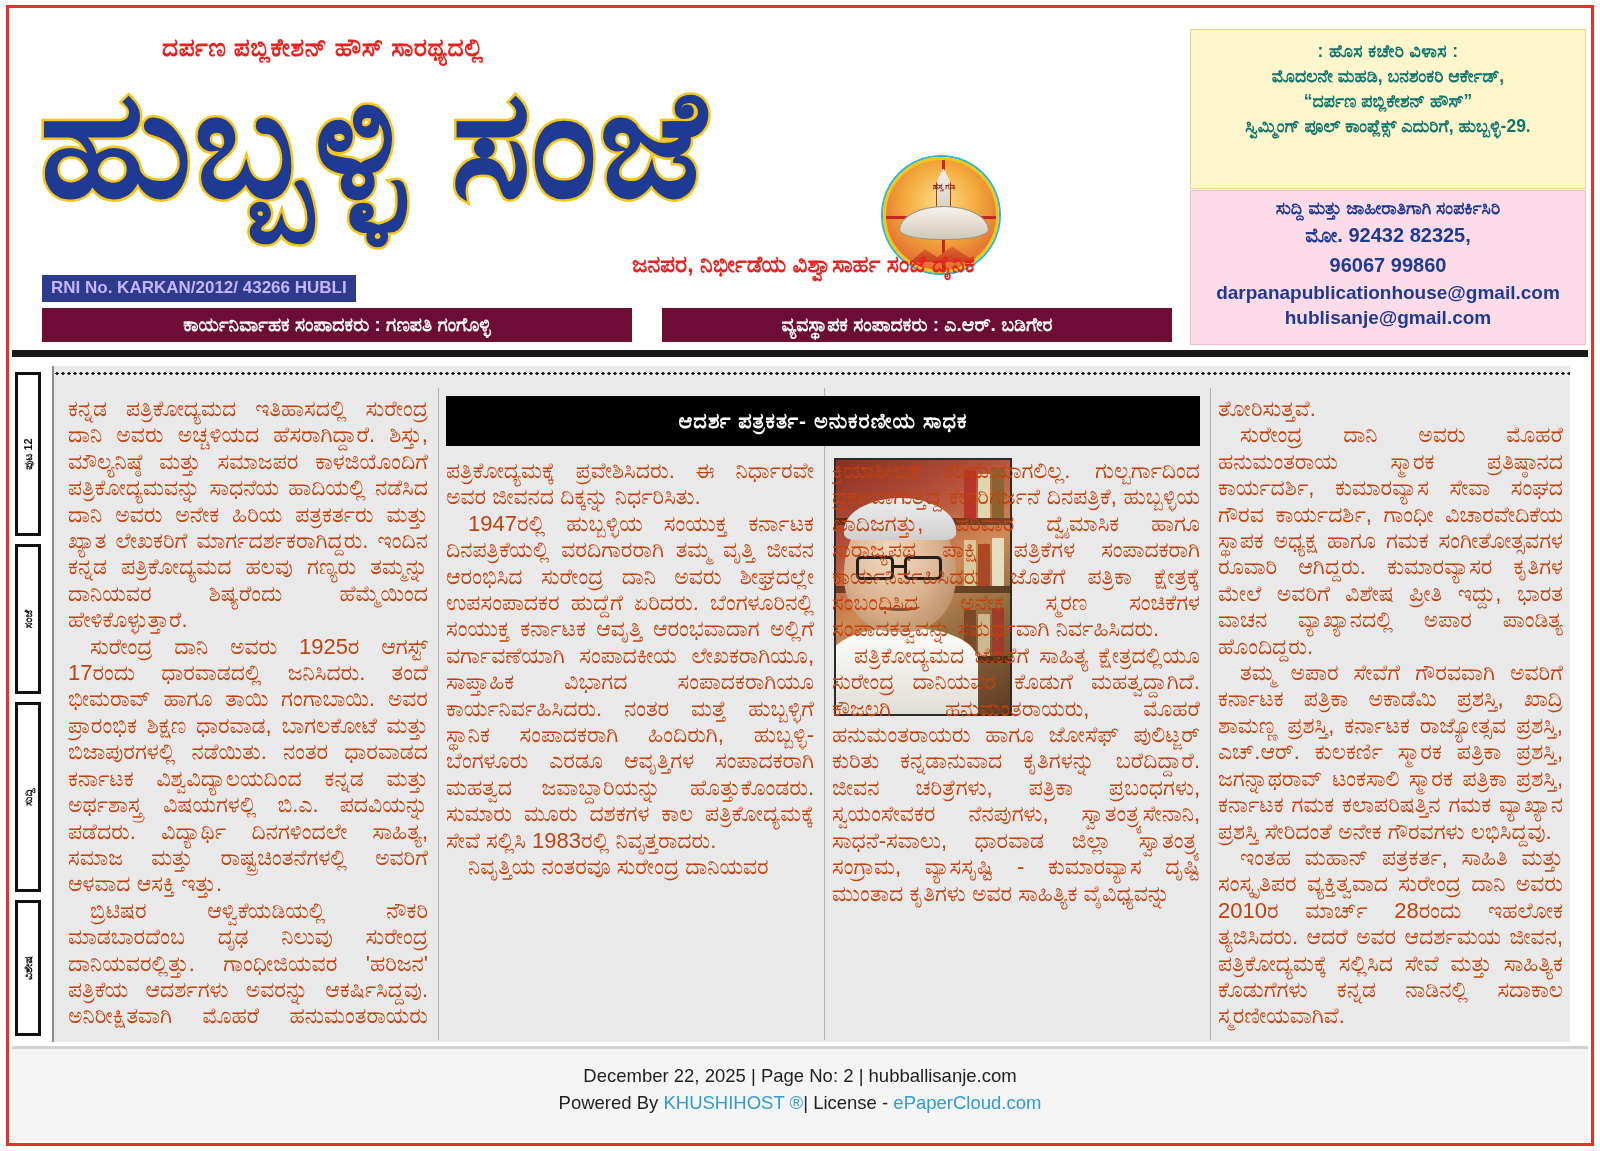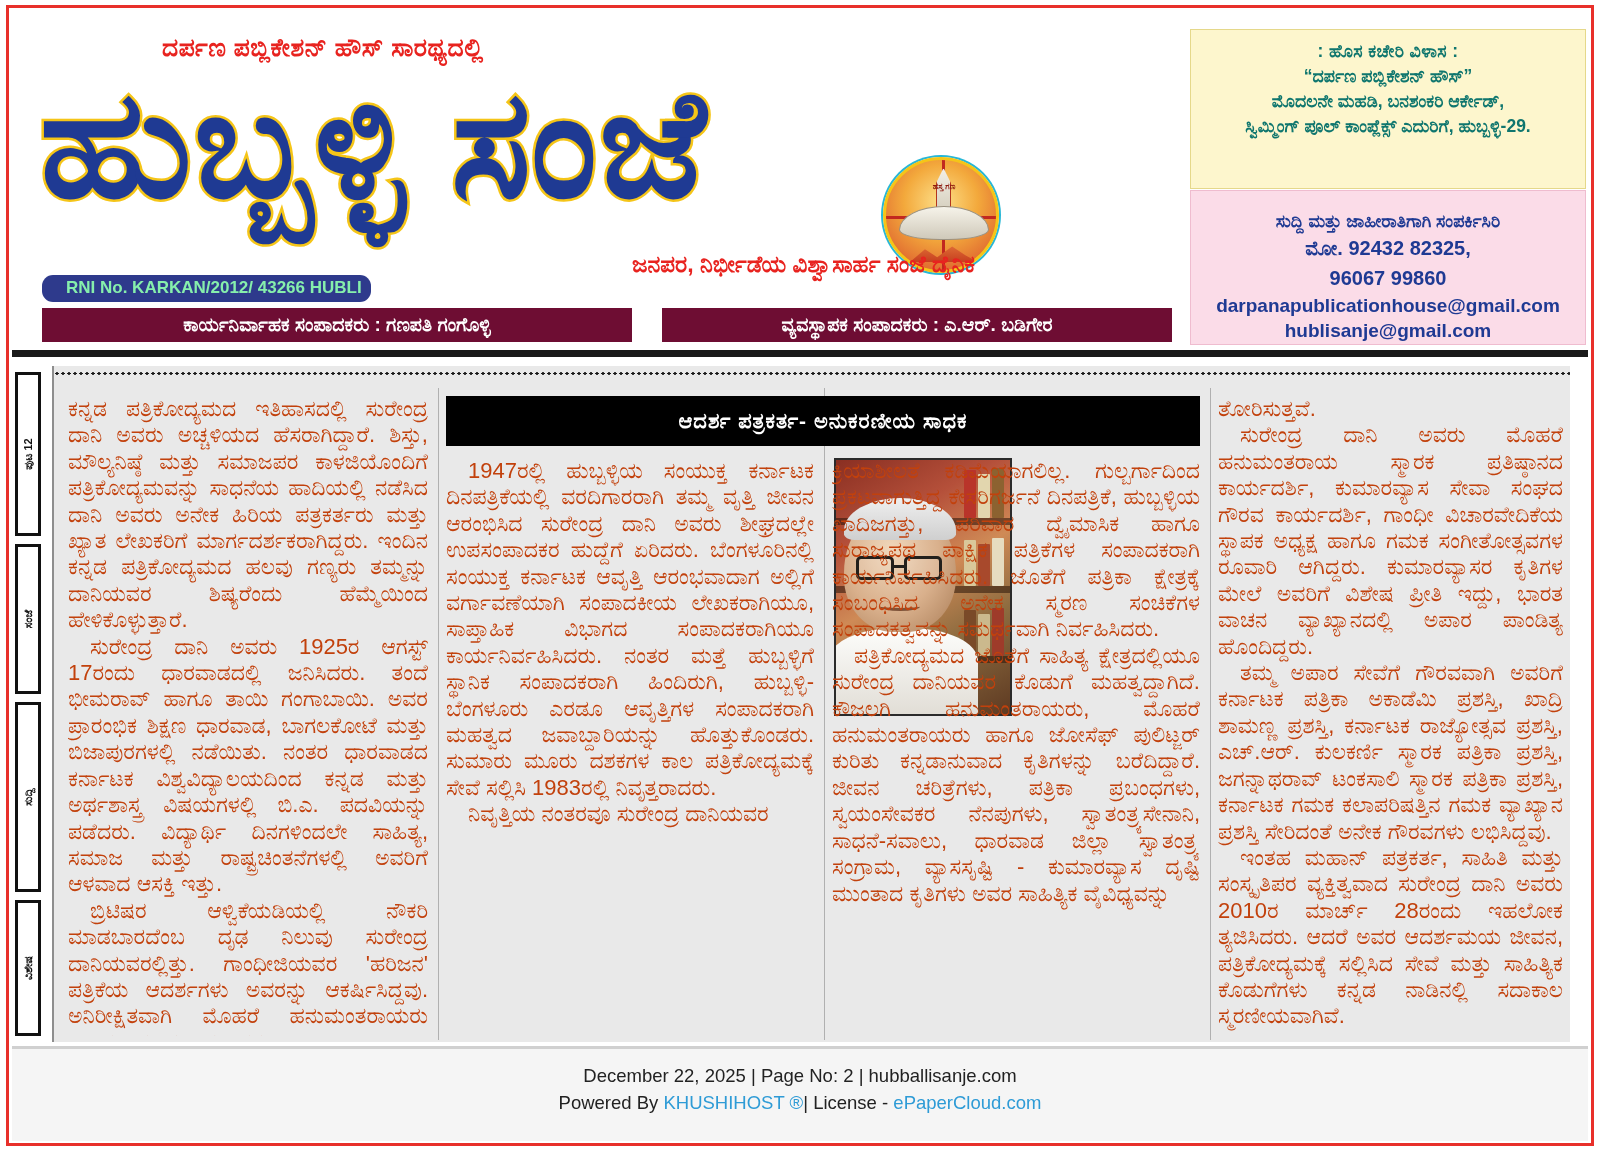--- a/index.html
+++ b/index.html
@@ -107,26 +107,25 @@
     width: 560px;
     color: #e8231f;
     font-weight: bold;
     font-size: 23px;
     white-space: nowrap;
   }
   .rni {
     position: absolute;
     left: 30px; top: 264px;
     background: #2e3a8c;
-    color: #86efac;
+    color: #c4b5fd;
     font-size: 17px;
     font-weight: bold;
-    padding: 3px 9px 4px 24px;
-    white-space: nowrap;
-    border-radius: 11px;
+    padding: 3px 9px 4px 9px;
+    white-space: nowrap;
   }
   .ed-bar-left, .ed-bar-right {
     position: absolute;
     top: 297px; height: 34px;
     background: #6e0d33;
     color: #ffffff;
     font-weight: bold;
     font-size: 19px;
     display: flex; align-items: center; justify-content: center;
     white-space: nowrap;
@@ -146,21 +145,21 @@
   }
   .info-box div { color: #0f766e; font-weight: bold; font-size: 17.5px; line-height: 25px; white-space: nowrap; }
   .info-box div.l1 { letter-spacing: .4px; }
   .contact-box {
     position: absolute;
     left: 1178px; top: 179px;
     width: 396px; height: 155px;
     background: #fbdce8;
     border: 1px solid #efbccf;
     text-align: center;
-    padding: 18px 6px 4px 6px;
+    padding: 5px 6px 4px 6px;
   }
   .contact-box .c-l1 { color: #1f3a93; font-weight: bold; font-size: 17.5px; line-height: 24px; }
   .contact-box .c-ph { color: #1f3a93; font-weight: bold; font-size: 20px; line-height: 30px; }
   .contact-box .c-mail { color: #1f3a93; font-weight: bold; font-size: 19px; line-height: 25px; }
 
   
   .mh-rule {
     position: absolute; left: 12px; top: 350px;
     width: 1576px; height: 7px; background: #1a1a1a;
   }
@@ -346,22 +345,22 @@
 
     <div class="mh-tagline">ಜನಪರ, ನಿರ್ಭೀಡೆಯ ವಿಶ್ವಾಸಾರ್ಹ ಸಂಜೆ ದೈನಿಕ</div>
 
     <div class="rni">RNI No. KARKAN/2012/ 43266 HUBLI</div>
 
     <div class="ed-bar-left">ಕಾರ್ಯನಿರ್ವಾಹಕ ಸಂಪಾದಕರು : ಗಣಪತಿ ಗಂಗೊಳ್ಳಿ</div>
     <div class="ed-bar-right">ವ್ಯವಸ್ಥಾಪಕ ಸಂಪಾದಕರು : ಎ.ಆರ್. ಬಡಿಗೇರ</div>
 
     <div class="info-box">
       <div class="l1">: ಹೊಸ ಕಚೇರಿ ವಿಳಾಸ :</div>
+      <div>ಮೊದಲನೇ ಮಹಡಿ, ಬನಶಂಕರಿ ಆರ್ಕೇಡ್,</div>
       <div>“ದರ್ಪಣ ಪಬ್ಲಿಕೇಶನ್ ಹೌಸ್”</div>
-      <div>ಮೊದಲನೇ ಮಹಡಿ, ಬನಶಂಕರಿ ಆರ್ಕೇಡ್,</div>
       <div>ಸ್ವಿಮ್ಮಿಂಗ್ ಪೂಲ್ ಕಾಂಪ್ಲೆಕ್ಸ್ ಎದುರಿಗೆ, ಹುಬ್ಬಳ್ಳಿ-29.</div>
     </div>
 
     <div class="contact-box">
       <div class="c-l1">ಸುದ್ದಿ ಮತ್ತು ಜಾಹೀರಾತಿಗಾಗಿ ಸಂಪರ್ಕಿಸಿರಿ</div>
       <div class="c-ph">ಮೋ. 92432 82325,</div>
       <div class="c-ph">96067 99860</div>
       <div class="c-mail">darpanapublicationhouse@gmail.com</div>
       <div class="c-mail">hublisanje@gmail.com</div>
     </div>
@@ -416,20 +415,21 @@
       </div>
     </div>
 
     <div class="col" id="col1">
       <p class="noind">ಕನ್ನಡ ಪತ್ರಿಕೋದ್ಯಮದ ಇತಿಹಾಸದಲ್ಲಿ ಸುರೇಂದ್ರ ದಾನಿ ಅವರು ಅಚ್ಚಳಿಯದ ಹೆಸರಾಗಿದ್ದಾರೆ. ಶಿಸ್ತು, ಮೌಲ್ಯನಿಷ್ಠೆ ಮತ್ತು ಸಮಾಜಪರ ಕಾಳಜಿಯೊಂದಿಗೆ ಪತ್ರಿಕೋದ್ಯಮವನ್ನು ಸಾಧನೆಯ ಹಾದಿಯಲ್ಲಿ ನಡೆಸಿದ ದಾನಿ ಅವರು ಅನೇಕ ಹಿರಿಯ ಪತ್ರಕರ್ತರು ಮತ್ತು ಖ್ಯಾತ ಲೇಖಕರಿಗೆ ಮಾರ್ಗದರ್ಶಕರಾಗಿದ್ದರು. ಇಂದಿನ ಕನ್ನಡ ಪತ್ರಿಕೋದ್ಯಮದ ಹಲವು ಗಣ್ಯರು ತಮ್ಮನ್ನು ದಾನಿಯವರ ಶಿಷ್ಯರೆಂದು ಹೆಮ್ಮೆಯಿಂದ ಹೇಳಿಕೊಳ್ಳುತ್ತಾರೆ.</p>
       <p>ಸುರೇಂದ್ರ ದಾನಿ ಅವರು 1925ರ ಆಗಸ್ಟ್ 17ರಂದು ಧಾರವಾಡದಲ್ಲಿ ಜನಿಸಿದರು. ತಂದೆ ಭೀಮರಾವ್ ಹಾಗೂ ತಾಯಿ ಗಂಗಾಬಾಯಿ. ಅವರ ಪ್ರಾರಂಭಿಕ ಶಿಕ್ಷಣ ಧಾರವಾಡ, ಬಾಗಲಕೋಟೆ ಮತ್ತು ಬಿಜಾಪುರಗಳಲ್ಲಿ ನಡೆಯಿತು. ನಂತರ ಧಾರವಾಡದ ಕರ್ನಾಟಕ ವಿಶ್ವವಿದ್ಯಾಲಯದಿಂದ ಕನ್ನಡ ಮತ್ತು ಅರ್ಥಶಾಸ್ತ್ರ ವಿಷಯಗಳಲ್ಲಿ ಬಿ.ಎ. ಪದವಿಯನ್ನು ಪಡೆದರು. ವಿದ್ಯಾರ್ಥಿ ದಿನಗಳಿಂದಲೇ ಸಾಹಿತ್ಯ, ಸಮಾಜ ಮತ್ತು ರಾಷ್ಟ್ರಚಿಂತನೆಗಳಲ್ಲಿ ಅವರಿಗೆ ಆಳವಾದ ಆಸಕ್ತಿ ಇತ್ತು.</p>
       <p>ಬ್ರಿಟಿಷರ ಆಳ್ವಿಕೆಯಡಿಯಲ್ಲಿ ನೌಕರಿ ಮಾಡಬಾರದೆಂಬ ದೃಢ ನಿಲುವು ಸುರೇಂದ್ರ ದಾನಿಯವರಲ್ಲಿತ್ತು. ಗಾಂಧೀಜಿಯವರ 'ಹರಿಜನ' ಪತ್ರಿಕೆಯ ಆದರ್ಶಗಳು ಅವರನ್ನು ಆಕರ್ಷಿಸಿದ್ದವು. ಅನಿರೀಕ್ಷಿತವಾಗಿ ಮೊಹರೆ ಹನುಮಂತರಾಯರು ನೀಡಿದ ಅವಕಾಶದಿಂದ ಅವರು</p>
     </div>
 
     <div class="col" id="col2">
+      <p class="noind">ಪತ್ರಿಕೋದ್ಯಮಕ್ಕೆ ಪ್ರವೇಶಿಸಿದರು. ಈ ನಿರ್ಧಾರವೇ ಅವರ ಜೀವನದ ದಿಕ್ಕನ್ನು ನಿರ್ಧರಿಸಿತು.</p>
       <p>1947ರಲ್ಲಿ ಹುಬ್ಬಳ್ಳಿಯ ಸಂಯುಕ್ತ ಕರ್ನಾಟಕ ದಿನಪತ್ರಿಕೆಯಲ್ಲಿ ವರದಿಗಾರರಾಗಿ ತಮ್ಮ ವೃತ್ತಿ ಜೀವನ ಆರಂಭಿಸಿದ ಸುರೇಂದ್ರ ದಾನಿ ಅವರು ಶೀಘ್ರದಲ್ಲೇ ಉಪಸಂಪಾದಕರ ಹುದ್ದೆಗೆ ಏರಿದರು. ಬೆಂಗಳೂರಿನಲ್ಲಿ ಸಂಯುಕ್ತ ಕರ್ನಾಟಕ ಆವೃತ್ತಿ ಆರಂಭವಾದಾಗ ಅಲ್ಲಿಗೆ ವರ್ಗಾವಣೆಯಾಗಿ ಸಂಪಾದಕೀಯ ಲೇಖಕರಾಗಿಯೂ, ಸಾಪ್ತಾಹಿಕ ವಿಭಾಗದ ಸಂಪಾದಕರಾಗಿಯೂ ಕಾರ್ಯನಿರ್ವಹಿಸಿದರು. ನಂತರ ಮತ್ತೆ ಹುಬ್ಬಳ್ಳಿಗೆ ಸ್ಥಾನಿಕ ಸಂಪಾದಕರಾಗಿ ಹಿಂದಿರುಗಿ, ಹುಬ್ಬಳ್ಳಿ-ಬೆಂಗಳೂರು ಎರಡೂ ಆವೃತ್ತಿಗಳ ಸಂಪಾದಕರಾಗಿ ಮಹತ್ವದ ಜವಾಬ್ದಾರಿಯನ್ನು ಹೊತ್ತುಕೊಂಡರು. ಸುಮಾರು ಮೂರು ದಶಕಗಳ ಕಾಲ ಪತ್ರಿಕೋದ್ಯಮಕ್ಕೆ ಸೇವೆ ಸಲ್ಲಿಸಿ 1983ರಲ್ಲಿ ನಿವೃತ್ತರಾದರು.</p>
       <p>ನಿವೃತ್ತಿಯ ನಂತರವೂ ಸುರೇಂದ್ರ ದಾನಿಯವರ</p>
     </div>
 
     <div class="col" id="col3">
       <p class="noind">ಕ್ರಿಯಾಶೀಲತೆ ಕಡಿಮೆಯಾಗಲಿಲ್ಲ. ಗುಲ್ಬರ್ಗಾದಿಂದ ಪ್ರಕಟವಾಗುತ್ತಿದ್ದ ಕೇಸರಿಗರ್ಜನೆ ದಿನಪತ್ರಿಕೆ, ಹುಬ್ಬಳ್ಳಿಯ ಖಾದಿಜಗತ್ತು, ಪರಿವಾರ ದ್ವೈಮಾಸಿಕ ಹಾಗೂ ಸುರಾಜ್ಯಪಥ ಪಾಕ್ಷಿಕ ಪತ್ರಿಕೆಗಳ ಸಂಪಾದಕರಾಗಿ ಕಾರ್ಯನಿರ್ವಹಿಸಿದರು. ಜೊತೆಗೆ ಪತ್ರಿಕಾ ಕ್ಷೇತ್ರಕ್ಕೆ ಸಂಬಂಧಿಸಿದ ಅನೇಕ ಸ್ಮರಣ ಸಂಚಿಕೆಗಳ ಸಂಪಾದಕತ್ವವನ್ನು ಸಮರ್ಥವಾಗಿ ನಿರ್ವಹಿಸಿದರು.</p>
       <p>ಪತ್ರಿಕೋದ್ಯಮದ ಜೊತೆಗೆ ಸಾಹಿತ್ಯ ಕ್ಷೇತ್ರದಲ್ಲಿಯೂ ಸುರೇಂದ್ರ ದಾನಿಯವರ ಕೊಡುಗೆ ಮಹತ್ವದ್ದಾಗಿದೆ. ಕೌಜಲಗಿ ಹನುಮಂತರಾಯರು, ಮೊಹರೆ ಹನುಮಂತರಾಯರು ಹಾಗೂ ಜೋಸೆಫ್ ಪುಲಿಟ್ಜರ್ ಕುರಿತು ಕನ್ನಡಾನುವಾದ ಕೃತಿಗಳನ್ನು ಬರೆದಿದ್ದಾರೆ. ಜೀವನ ಚರಿತ್ರೆಗಳು, ಪತ್ರಿಕಾ ಪ್ರಬಂಧಗಳು, ಸ್ವಯಂಸೇವಕರ ನೆನಪುಗಳು, ಸ್ವಾತಂತ್ರ್ಯಸೇನಾನಿ, ಸಾಧನೆ-ಸವಾಲು, ಧಾರವಾಡ ಜಿಲ್ಲಾ ಸ್ವಾತಂತ್ರ್ಯ ಸಂಗ್ರಾಮ, ವ್ಯಾಸಸೃಷ್ಟಿ - ಕುಮಾರವ್ಯಾಸ ದೃಷ್ಟಿ ಮುಂತಾದ ಕೃತಿಗಳು ಅವರ ಸಾಹಿತ್ಯಿಕ ವೈವಿಧ್ಯವನ್ನು</p>
     </div>
 
     <div class="col" id="col4">

